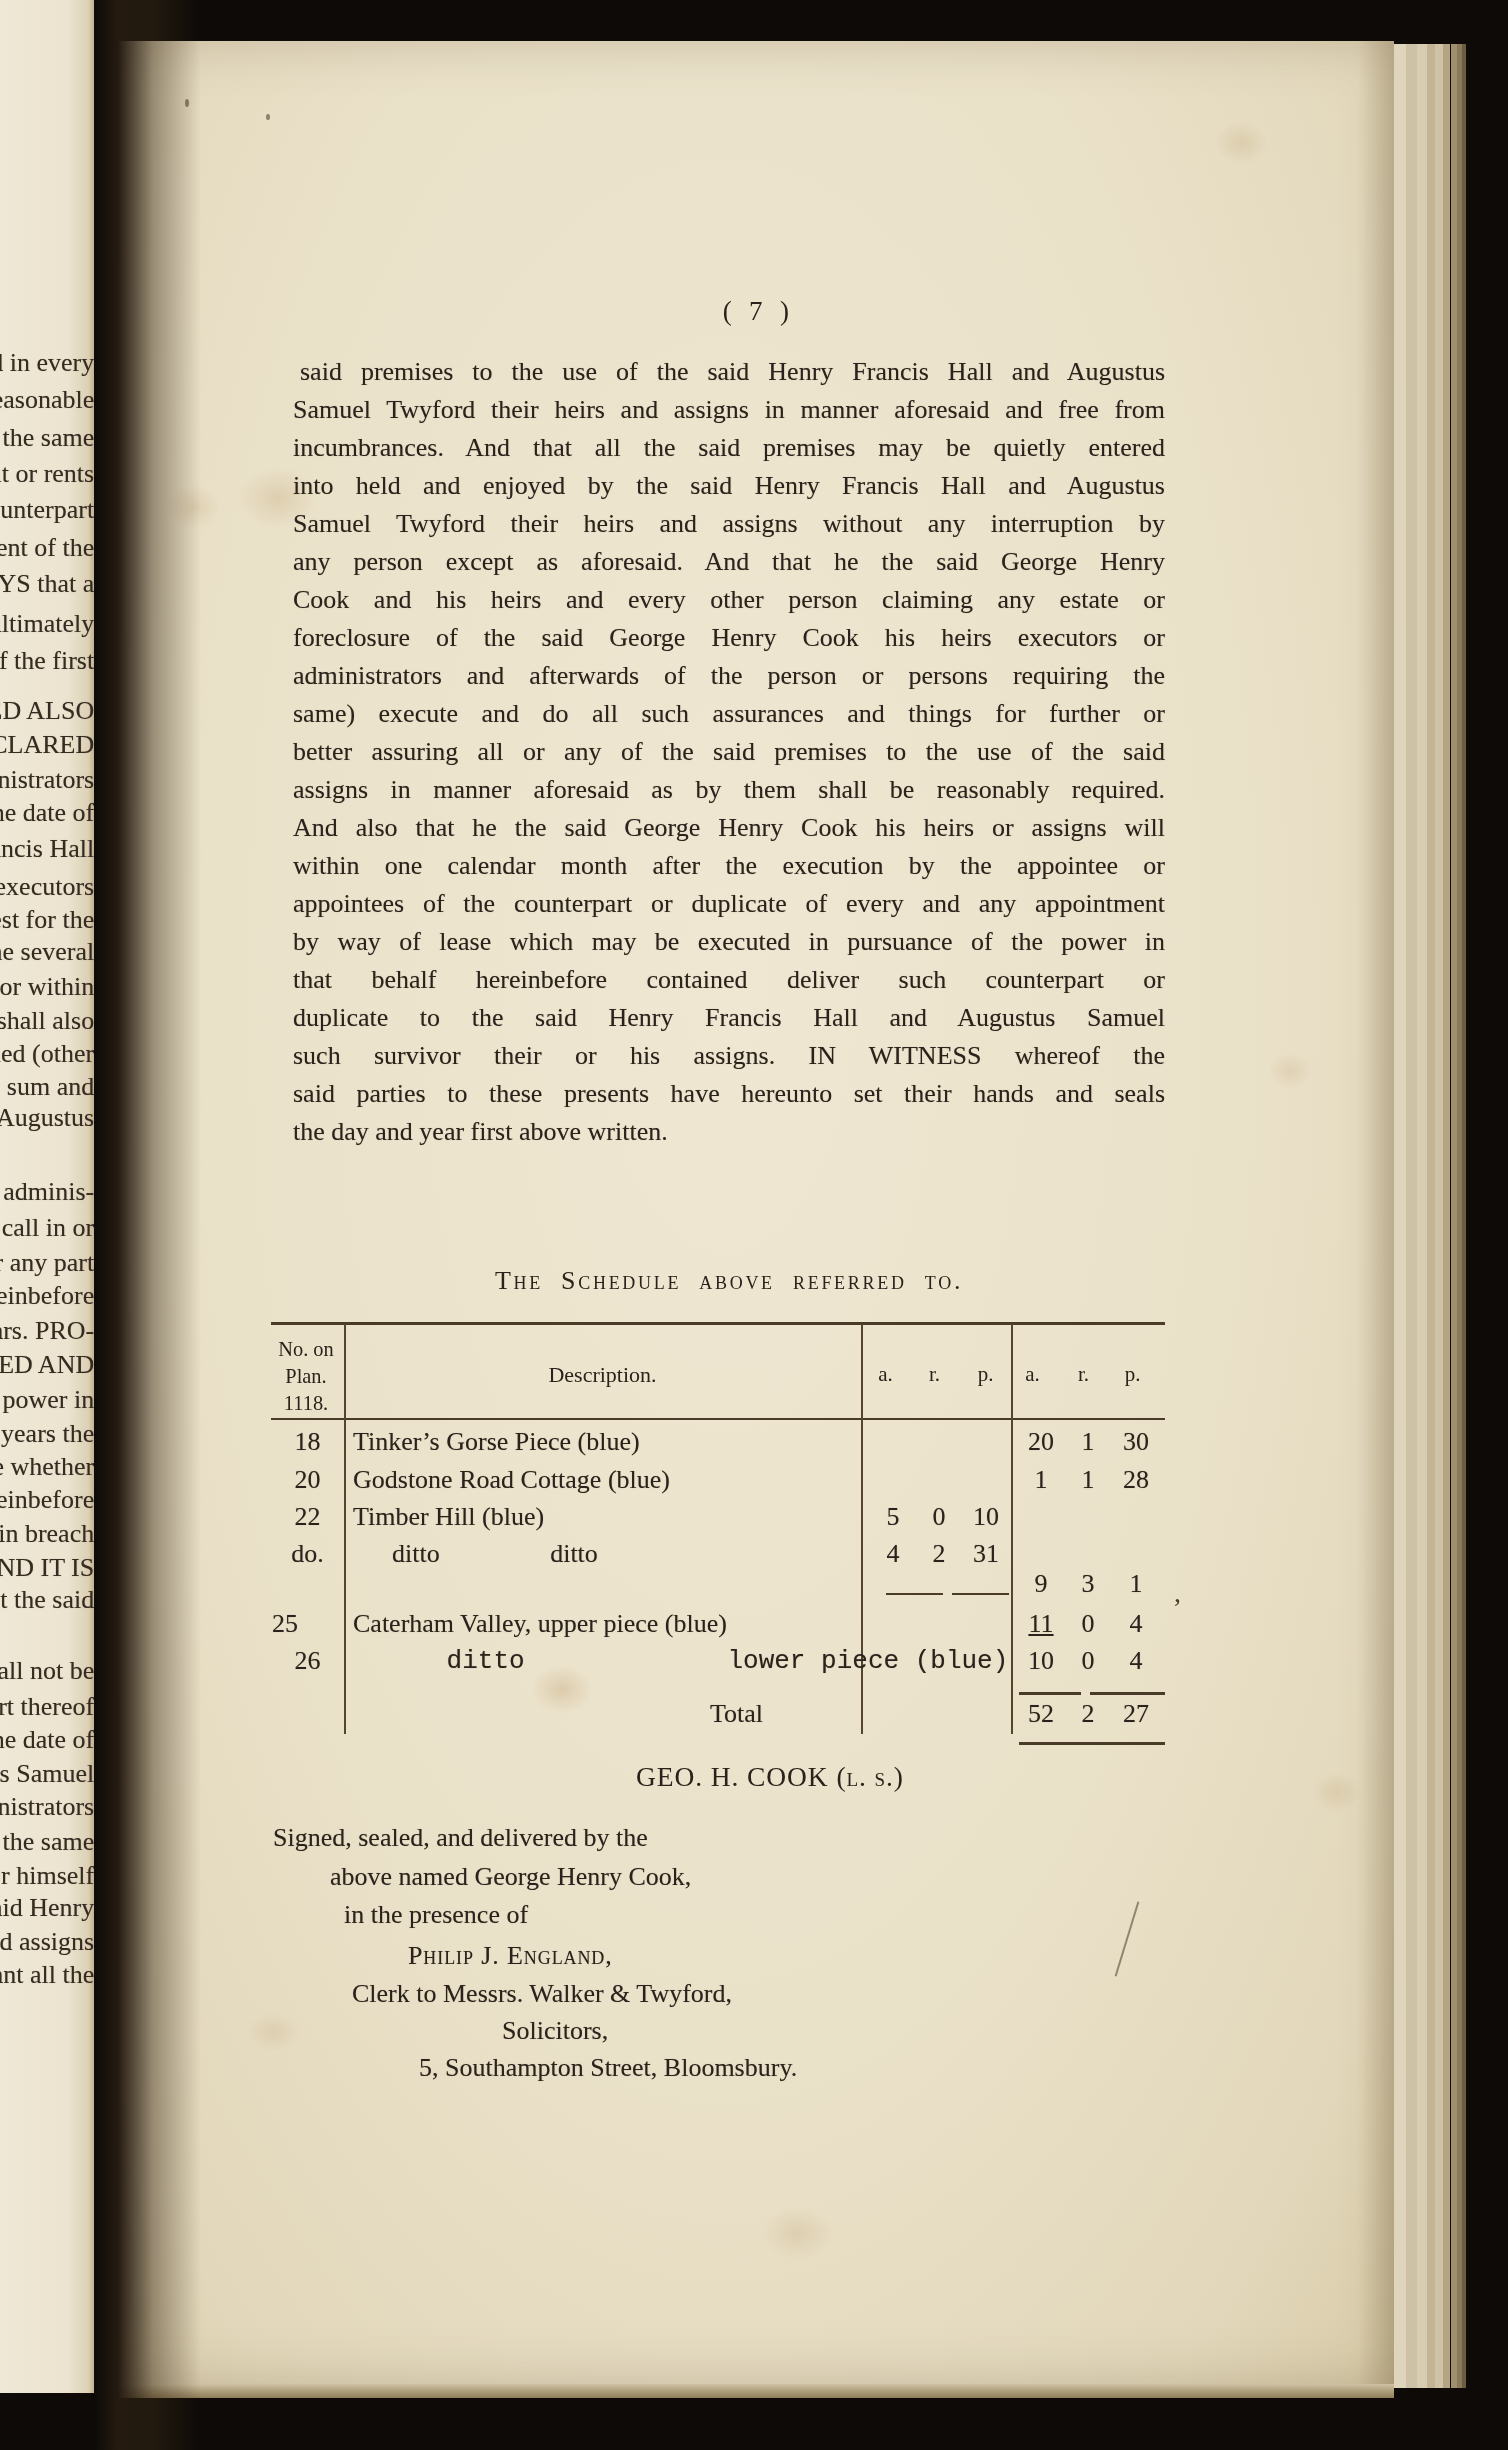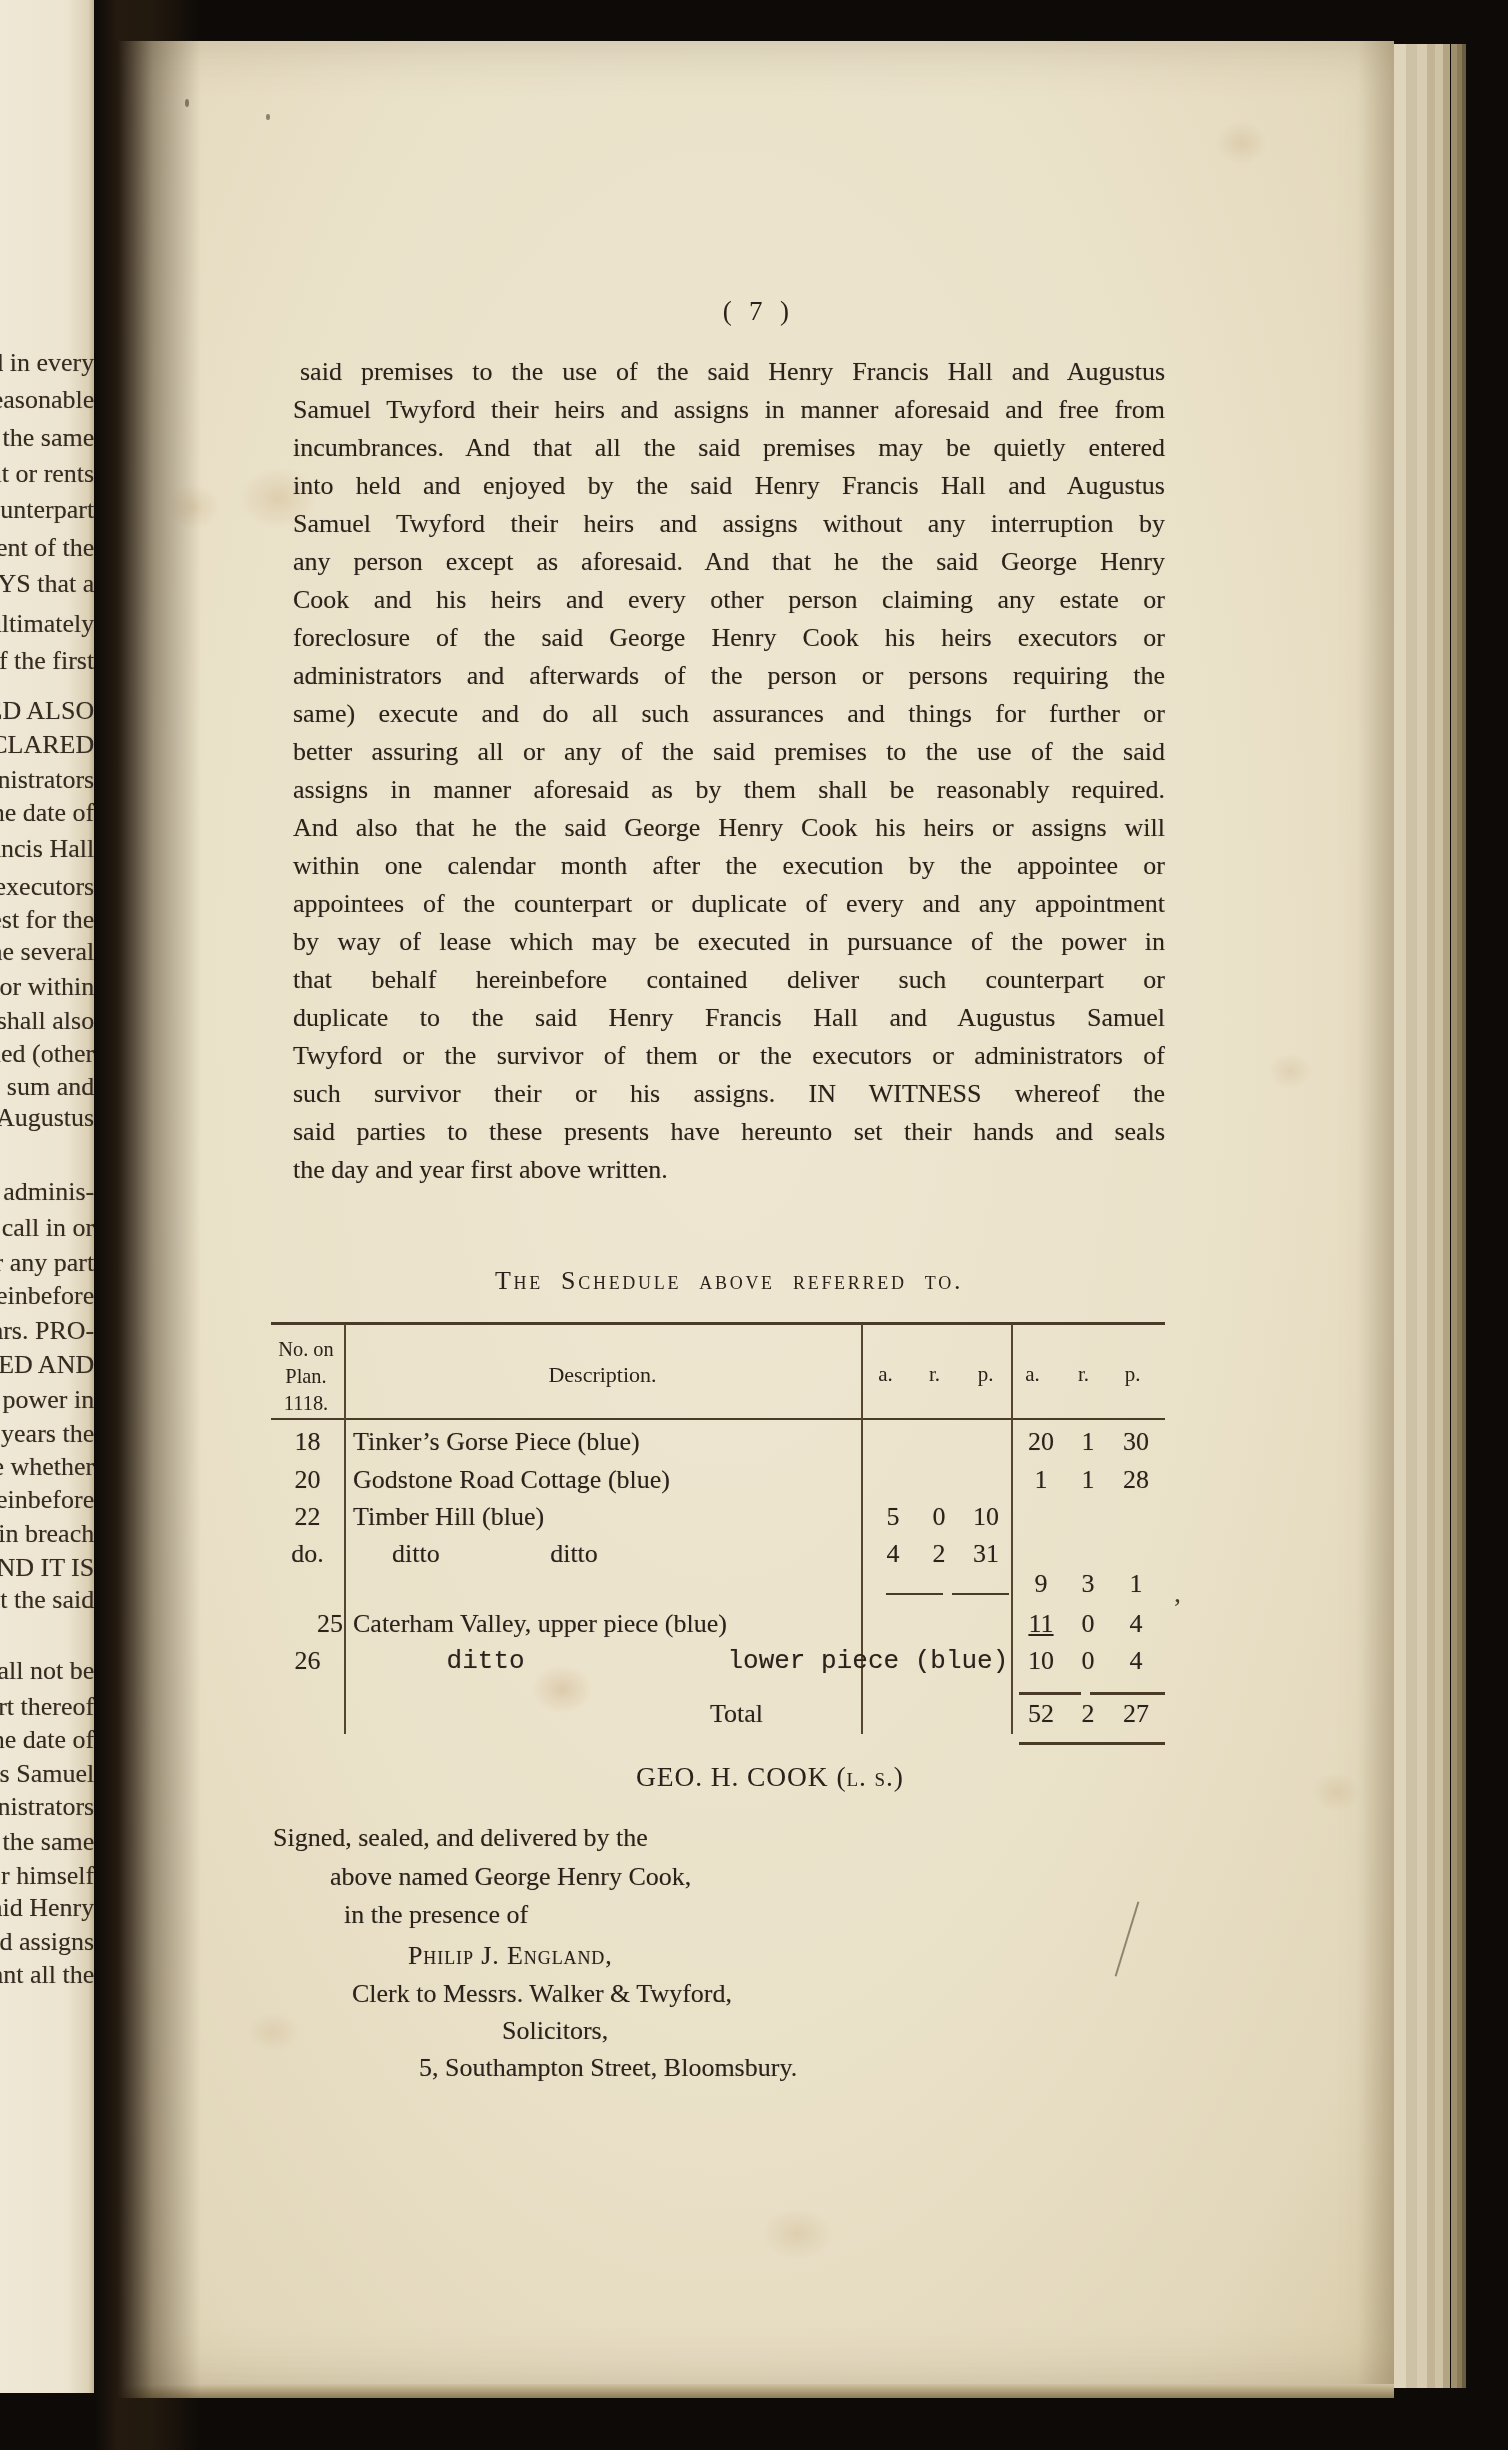--- a/index.html
+++ b/index.html
@@ -175,21 +175,20 @@
     <div class="pline">administrators and afterwards of the person or persons requiring the</div>
     <div class="pline">same) execute and do all such assurances and things for further or</div>
     <div class="pline">better assuring all or any of the said premises to the use of the said</div>
     <div class="pline">assigns in manner aforesaid as by them shall be reasonably required.</div>
     <div class="pline">And also that he the said George Henry Cook his heirs or assigns will</div>
     <div class="pline">within one calendar month after the execution by the appointee or</div>
     <div class="pline">appointees of the counterpart or duplicate of every and any appointment</div>
     <div class="pline">by way of lease which may be executed in pursuance of the power in</div>
     <div class="pline">that behalf  hereinbefore  contained  deliver  such  counterpart  or</div>
     <div class="pline">duplicate to the said Henry Francis Hall and Augustus Samuel</div>
-    <div class="pline">Twyford or the survivor of them or the executors or administrators of</div>
     <div class="pline">such survivor their or his assigns.  IN WITNESS whereof the</div>
     <div class="pline">said parties to these presents have hereunto set their hands and seals</div>
     <div class="pline pline-last">the day and year first above written.</div>
   </div>
 
 <div class="abs" id="schedule-heading">The Schedule above referred to.</div>
 
 <div>
   <div class="rule" style="left:271px;top:1322px;width:894px;height:2.7px;"></div>
   <div class="rule" style="left:271px;top:1418px;width:894px;height:1.8px;"></div>
@@ -232,21 +231,21 @@
       <div class="tcell num" style="left: 907px; top: 1502px;">0</div>
       <div class="tcell num" style="left: 954px; top: 1502px;">10</div>
       <div class="tcell" style="left: 272px; top: 1539px; width: 71px; text-align: center;">do.</div>
       <div class="tcell" style="left: 353px; top: 1539px;">      ditto                 ditto</div>
       <div class="tcell num" style="left: 861px; top: 1539px;">4</div>
       <div class="tcell num" style="left: 907px; top: 1539px;">2</div>
       <div class="tcell num" style="left: 954px; top: 1539px;">31</div>
       <div class="tcell num" style="left: 1009px; top: 1569px;">9</div>
       <div class="tcell num" style="left: 1056px; top: 1569px;">3</div>
       <div class="tcell num" style="left: 1104px; top: 1569px;">1</div>
-      <div class="tcell" style="left: 272px; top: 1609px; width: 71px; text-align: right;">25</div>
+      <div class="tcell" style="left: 272px; top: 1609px; width: 71px; text-align: left;">25</div>
       <div class="tcell" style="left: 353px; top: 1609px;">Caterham Valley, upper piece (blue)</div>
       <div class="tcell num" style="left: 1009px; top: 1609px; text-decoration: underline;">11</div>
       <div class="tcell num" style="left: 1056px; top: 1609px;">0</div>
       <div class="tcell num" style="left: 1104px; top: 1609px;">4</div>
       <div class="tcell" style="left: 272px; top: 1646px; width: 71px; text-align: center;">26</div>
       <div class="tcell" style="left: 353px; top: 1646px; font-family: Liberation Mono, monospace;">      ditto             lower piece (blue)</div>
       <div class="tcell num" style="left: 1009px; top: 1646px;">10</div>
       <div class="tcell num" style="left: 1056px; top: 1646px;">0</div>
       <div class="tcell num" style="left: 1104px; top: 1646px;">4</div>
     </div>

